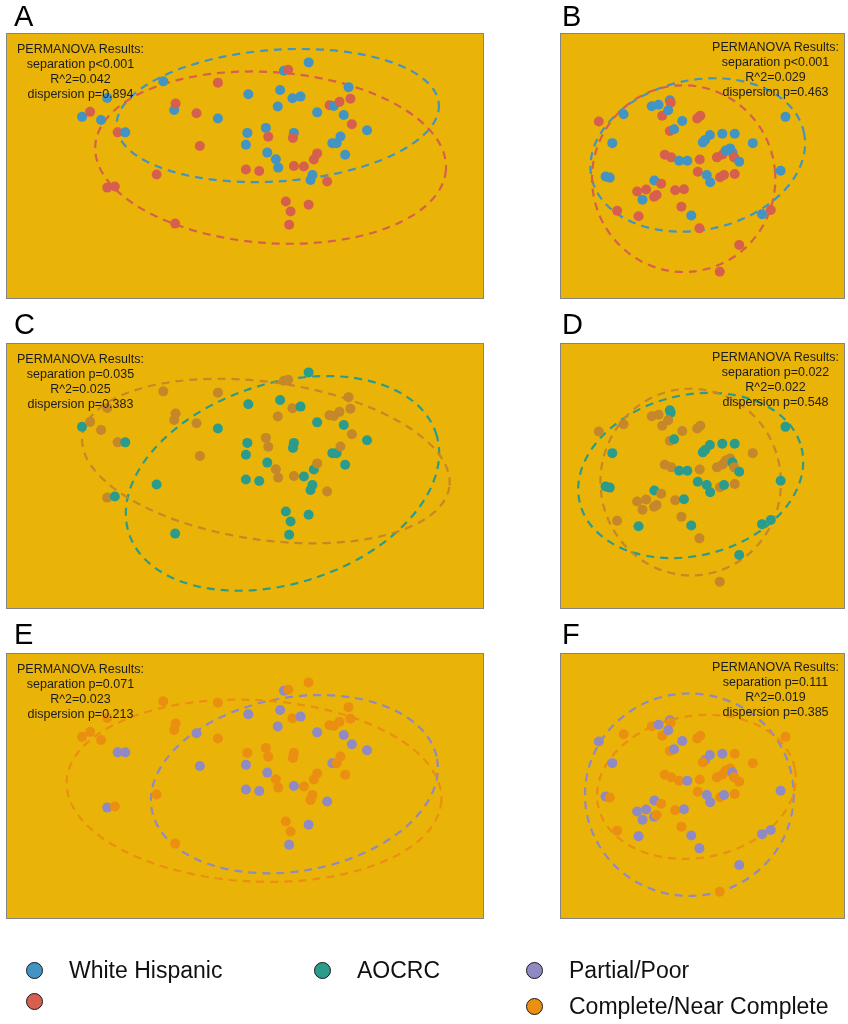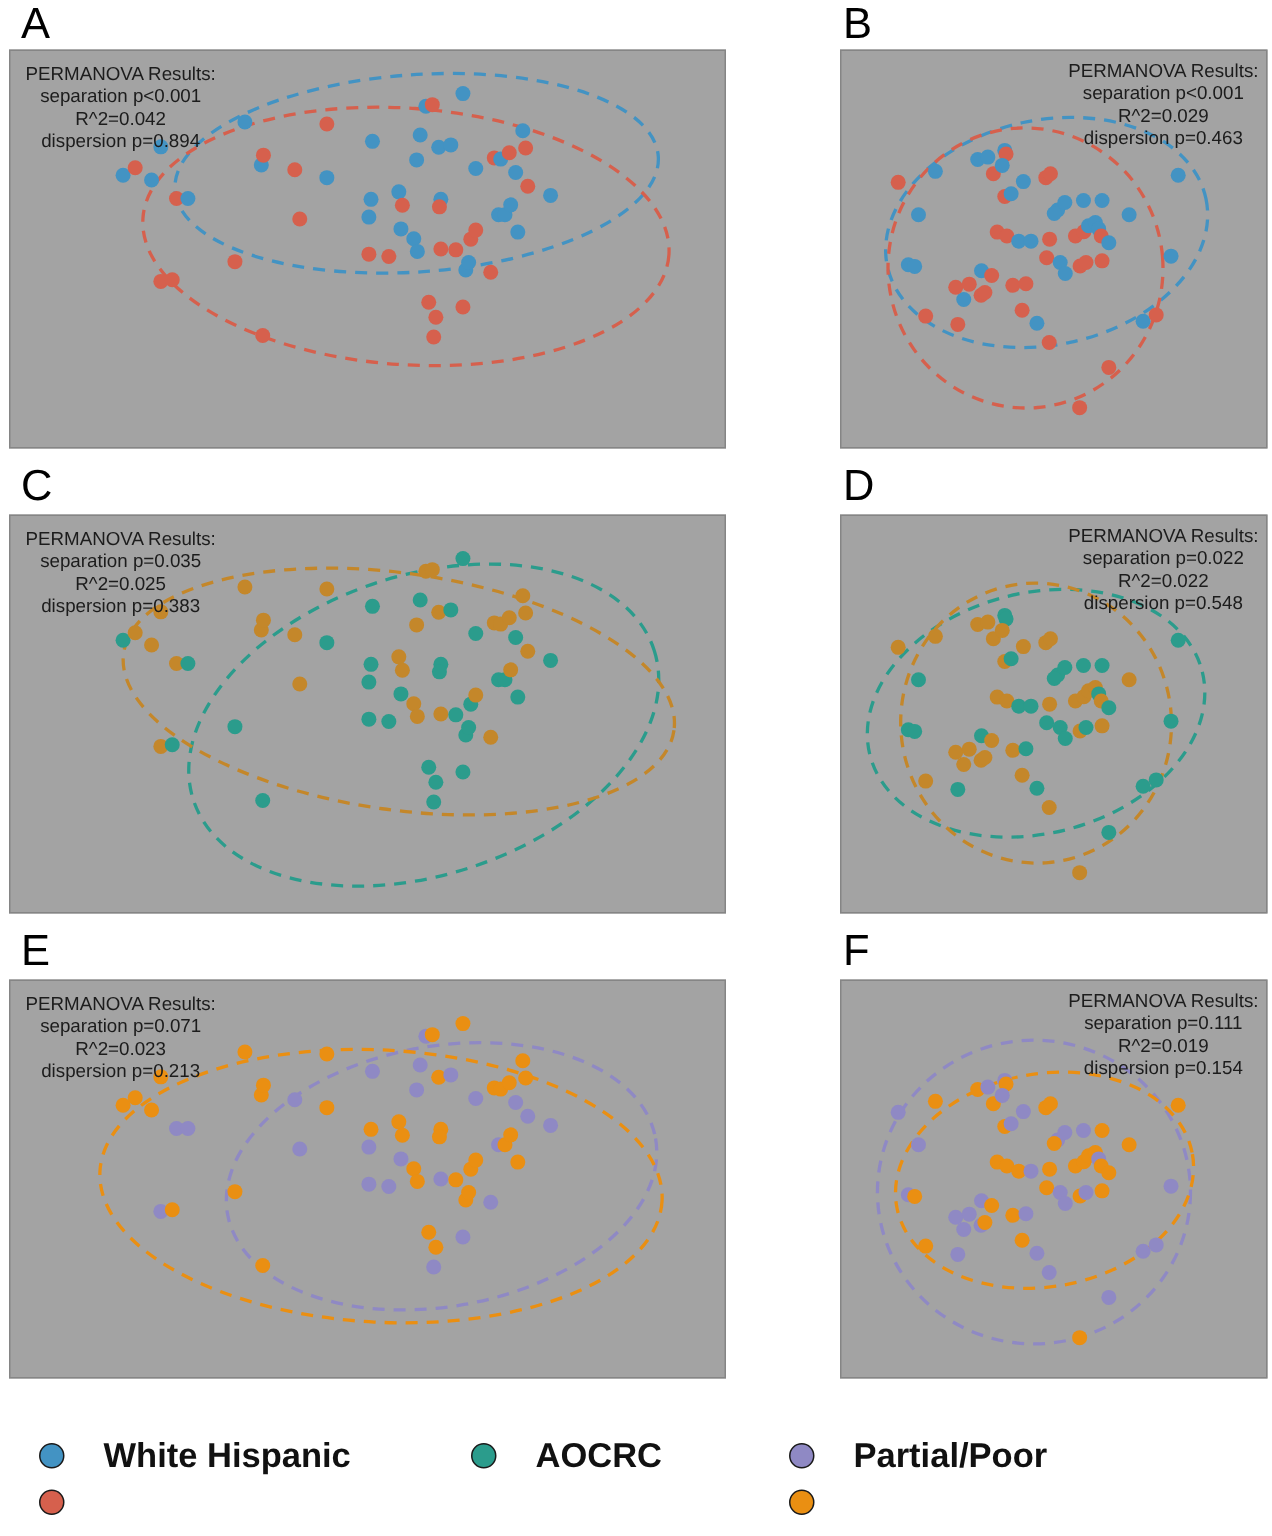--- a/index.html
+++ b/index.html
@@ -1,24 +1,24 @@
 <!DOCTYPE html>
 <html><head>
 <meta charset="utf-8">
 <style>
   html,body{margin:0;padding:0;background:#ffffff;}
   .page{position:relative;width:848px;height:1024px;background:#ffffff;
         font-family:"Liberation Sans",sans-serif;overflow:hidden;}
   .panel-label{position:absolute;font-size:29px;color:#000;line-height:32px;}
-  .panel-box{position:absolute;background:#a3a3a3;border:1.5px solid #858585;box-sizing:border-box;}
+  .panel-box{position:absolute;background:#eab308;border:1.5px solid #858585;box-sizing:border-box;}
   .stats{position:absolute;font-size:12.5px;line-height:15px;color:#1c1c1c;text-align:center;z-index:2;}
   .stats-left{left:10px;top:8px;}
   .stats-right{right:5px;top:6px;}
   .plot{position:absolute;left:0;top:0;}
-  .legend-item{position:absolute;display:flex;align-items:center;font-weight:bold;}
+  .legend-item{position:absolute;display:flex;align-items:center;}
   .legend-dot{display:inline-block;width:17px;height:17px;border-radius:50%;
               border:1.6px solid #1a1a1a;box-sizing:border-box;margin-right:26px;flex:0 0 auto;}
   .legend-text{font-size:23px;color:#111;white-space:nowrap;}
 </style>
 </head>
 <body>
 
 <div class="page">
 
   <div class="panel-label" style="left:14px;top:0px">A</div>
@@ -390,21 +390,21 @@
         <circle cx="360.05" cy="96.258" r="5" fill="#8F89C4"></circle>
       </svg>
   </div>
 
   <div class="panel-label" style="left:562px;top:618px">F</div>
   <div class="panel-box" style="left:560px;top:653px;width:285px;height:266px">
     <div class="stats stats-right">
       <div>PERMANOVA Results:</div>
       <div>separation p=0.111</div>
       <div>R^2=0.019</div>
-      <div>dispersion p=0.154</div>
+      <div>dispersion p=0.385</div>
     </div>
     <svg class="plot" width="282" height="263">
         <ellipse cx="128.31" cy="140.705" rx="104.34" ry="101.255" fill="none" stroke="#8F89C4" stroke-width="2.2" stroke-dasharray="8 6" transform="rotate(0 128.31 140.705)"></ellipse>
         <ellipse cx="135.35999999999999" cy="132.815" rx="100.11" ry="71.01" fill="none" stroke="#EA8F12" stroke-width="2.2" stroke-dasharray="8 6" transform="rotate(-10 135.35999999999999 132.815)"></ellipse>
         <circle cx="37.788000000000004" cy="87.579" r="5" fill="#8F89C4"></circle>
         <circle cx="51.324" cy="109.145" r="5" fill="#8F89C4"></circle>
         <circle cx="62.604" cy="80.215" r="5" fill="#EA8F12"></circle>
         <circle cx="44.556" cy="142.54600000000002" r="5" fill="#8F89C4"></circle>
         <circle cx="48.786" cy="143.598" r="5" fill="#EA8F12"></circle>
         <circle cx="56.117999999999995" cy="176.73600000000002" r="5" fill="#EA8F12"></circle>
@@ -480,16 +480,17 @@
     <div class="legend-item" style="left:314px;top:1024px">
       <span class="legend-dot" style="background: rgb(196, 135, 42);"></span>
       <span class="legend-text">EOCRC</span>
     </div>
     <div class="legend-item" style="left:526px;top:957px">
       <span class="legend-dot" style="background: rgb(143, 137, 196);"></span>
       <span class="legend-text">Partial/Poor</span>
     </div>
     <div class="legend-item" style="left:526px;top:993px">
       <span class="legend-dot" style="background: rgb(234, 143, 18);"></span>
+      <span class="legend-text">Complete/Near Complete</span>
     </div>
   </div>
 
 </div>
 
 </body></html>

